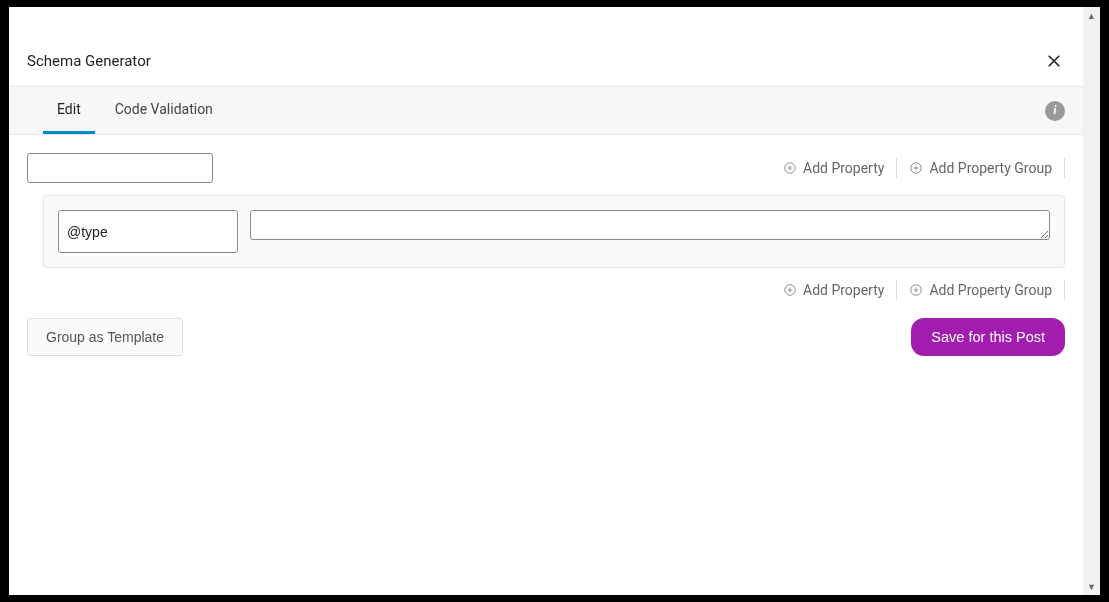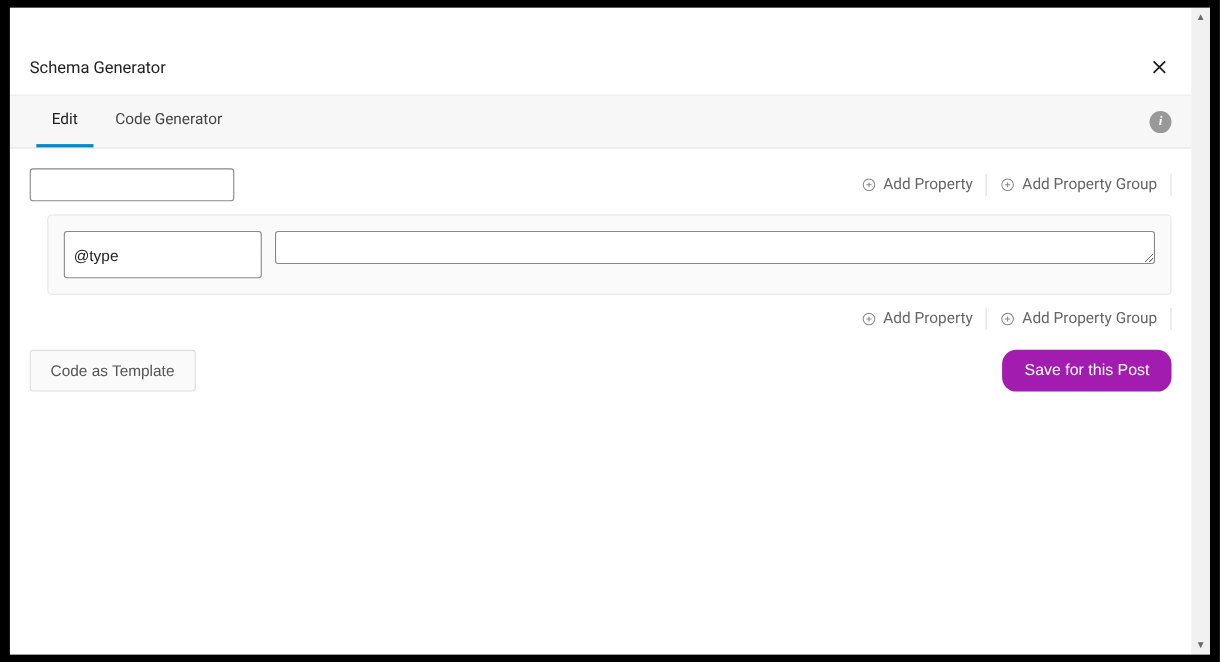--- a/index.html
+++ b/index.html
@@ -78,21 +78,21 @@
       height: 18px;
       stroke: #222;
       stroke-width: 2.2;
     }
     .tabs-bar {
       display: flex;
       align-items: center;
       justify-content: space-between;
       background: #f7f7f7;
       border-bottom: 1px solid #e5e5e5;
-      padding: 0 18px 0 24px;
+      padding: 0 18px 0 34px;
     }
     .tabs-left {
       display: flex;
       align-items: flex-end;
     }
     .tab {
       padding: 14px 14px 14px 14px;
       font-size: 14px;
       color: #444;
       cursor: pointer;
@@ -235,21 +235,21 @@
       <div class="close-btn">
         <svg viewBox="0 0 24 24" fill="none">
             <path d="M5 5 L19 19 M19 5 L5 19"></path>
           </svg>
       </div>
     </div>
 
     <div class="tabs-bar">
       <div class="tabs-left">
         <div class="tab active">Edit</div>
-        <div class="tab">Code Generator</div>
+        <div class="tab">Code Validation</div>
       </div>
       <div class="info-badge">
         <span>i</span>
       </div>
     </div>
 
     <div class="editor-body">
 
       <div class="top-row">
         <input type="text" class="small-input" value="" style="">
@@ -301,21 +301,21 @@
                   <path d="M12 8v8M8 12h8"></path>
                 </svg>
             </span>
             <span>Add Property Group</span>
           </div>
           <div class="vsep"></div>
         </div>
       </div>
 
       <div class="footer-row">
-        <button class="btn-secondary">Code as Template</button>
+        <button class="btn-secondary">Group as Template</button>
         <button class="btn-primary">Save for this Post</button>
       </div>
 
     </div>
 
   </div>
   <div class="scrollbar-track">
     <div class="scroll-arrow-up">▲</div>
     <div class="scroll-arrow-down">▼</div>
   </div>

